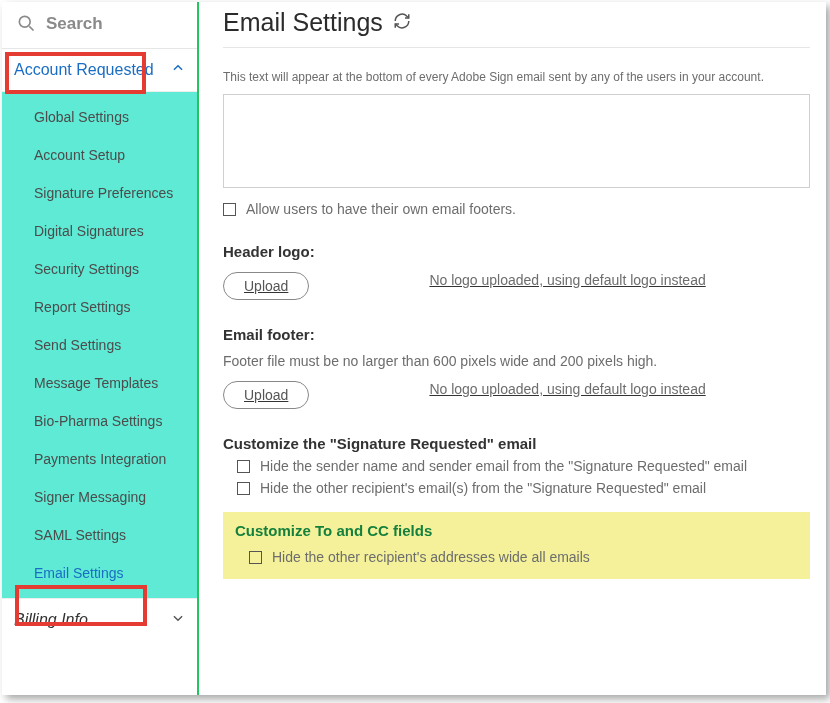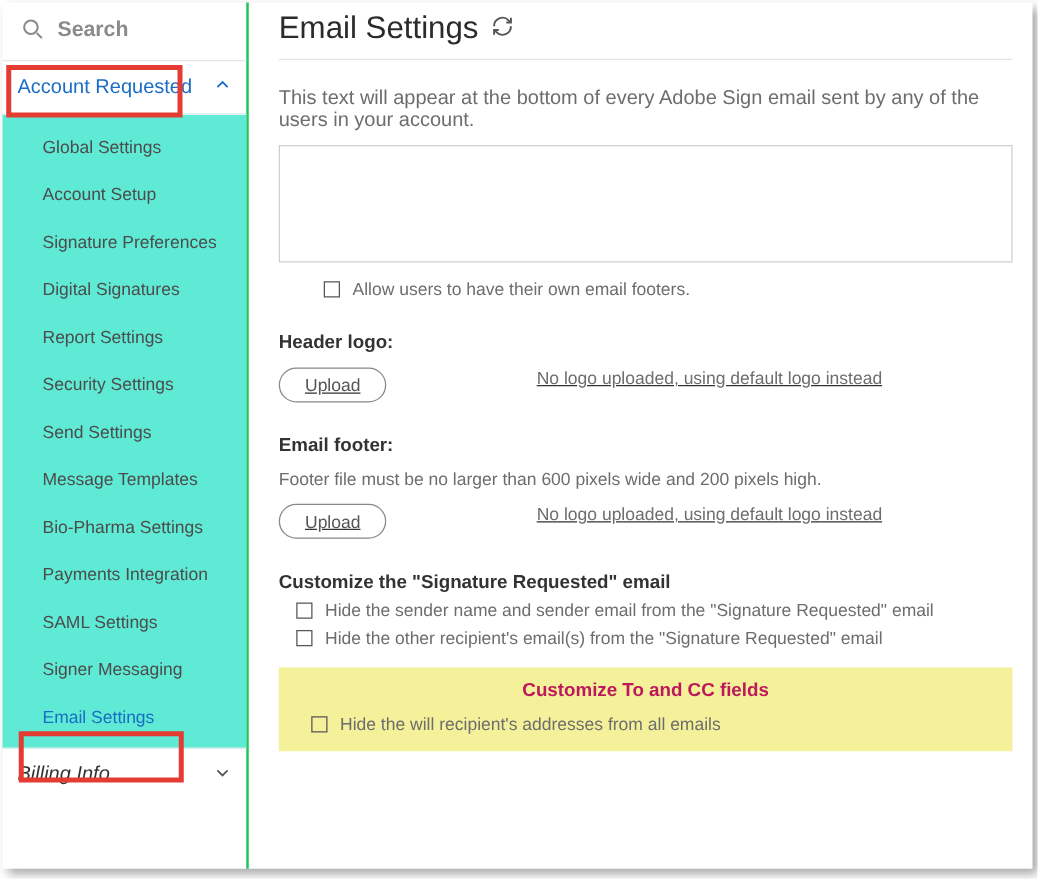--- a/index.html
+++ b/index.html
@@ -103,38 +103,37 @@
     border-bottom: 1px solid #e6e6e6;
   }
   .page-title {
     font-size: 25px;
     font-weight: 400;
     color: #2b2b2b;
   }
   .desc {
     margin-top: 22px;
     color: #6d6d6d;
-    font-size: 16px;
+    font-size: 12px;
   }
   .big-textarea {
     width: 100%;
     height: 94px;
     margin-top: 10px;
     border: 1px solid #cfcfcf;
     resize: none;
     font-family: inherit;
     padding: 6px;
   }
   .check-row {
     display: flex;
     align-items: center;
     gap: 10px;
     margin-top: 10px;
     color: #6d6d6d;
-    margin-left: 36px;
   }
   .check-row.sub { margin-left: 14px; margin-top: 6px; }
   .chk {
     width: 13px; height: 13px;
     border: 1.5px solid #555;
     flex-shrink: 0;
     display: inline-block;
   }
   .sect-h {
     margin-top: 26px;
@@ -162,21 +161,21 @@
     color: #555;
     cursor: pointer;
     font-family: inherit;
   }
   .upload-status { color: #6d6d6d; }
   .highlight-block {
     background: #f4f19a;
     margin-top: 16px;
     padding: 10px 12px 14px 12px;
   }
-  .highlight-block .sect-h { margin-top: 0; color: #be185d; text-align: center;}
+  .highlight-block .sect-h { margin-top: 0; color: #15803d;}
   .chevron {
     width: 14px; height: 14px;
   }
 </style>
 </head>
 <body>
 
 <div class="wrap">
 
   <div class="red-box-1"></div>
@@ -200,28 +199,28 @@
             <polyline points="5 15 12 8 19 15"></polyline>
           </svg>
       </span>
     </div>
 
     <div class="section-items">
       <div class="section-item">Global Settings</div>
       <div class="section-item">Account Setup</div>
       <div class="section-item">Signature Preferences</div>
       <div class="section-item">Digital Signatures</div>
+      <div class="section-item">Security Settings</div>
       <div class="section-item">Report Settings</div>
-      <div class="section-item">Security Settings</div>
       <div class="section-item">Send Settings</div>
       <div class="section-item">Message Templates</div>
       <div class="section-item">Bio-Pharma Settings</div>
       <div class="section-item">Payments Integration</div>
+      <div class="section-item">Signer Messaging</div>
       <div class="section-item">SAML Settings</div>
-      <div class="section-item">Signer Messaging</div>
       <div class="section-item active">Email Settings</div>
     </div>
 
     <div class="section-header collapsed">
       <span>Billing Info</span>
       <span>
         <svg class="chevron" viewBox="0 0 24 24" fill="none" stroke="#555" stroke-width="2.5">
             <polyline points="5 9 12 16 19 9"></polyline>
           </svg>
       </span>
@@ -269,18 +268,18 @@
     </div>
     <div class="check-row sub">
       <span class="chk"></span>
       <span>Hide the other recipient's email(s) from the "Signature Requested" email</span>
     </div>
 
     <div class="highlight-block">
       <div class="sect-h">Customize To and CC fields</div>
       <div class="check-row sub" style="margin-top:10px;">
         <span class="chk"></span>
-        <span>Hide the will recipient's addresses from all emails</span>
+        <span>Hide the other recipient's addresses wide all emails</span>
       </div>
     </div>
 
   </div>
 </div>
 
 </body></html>

